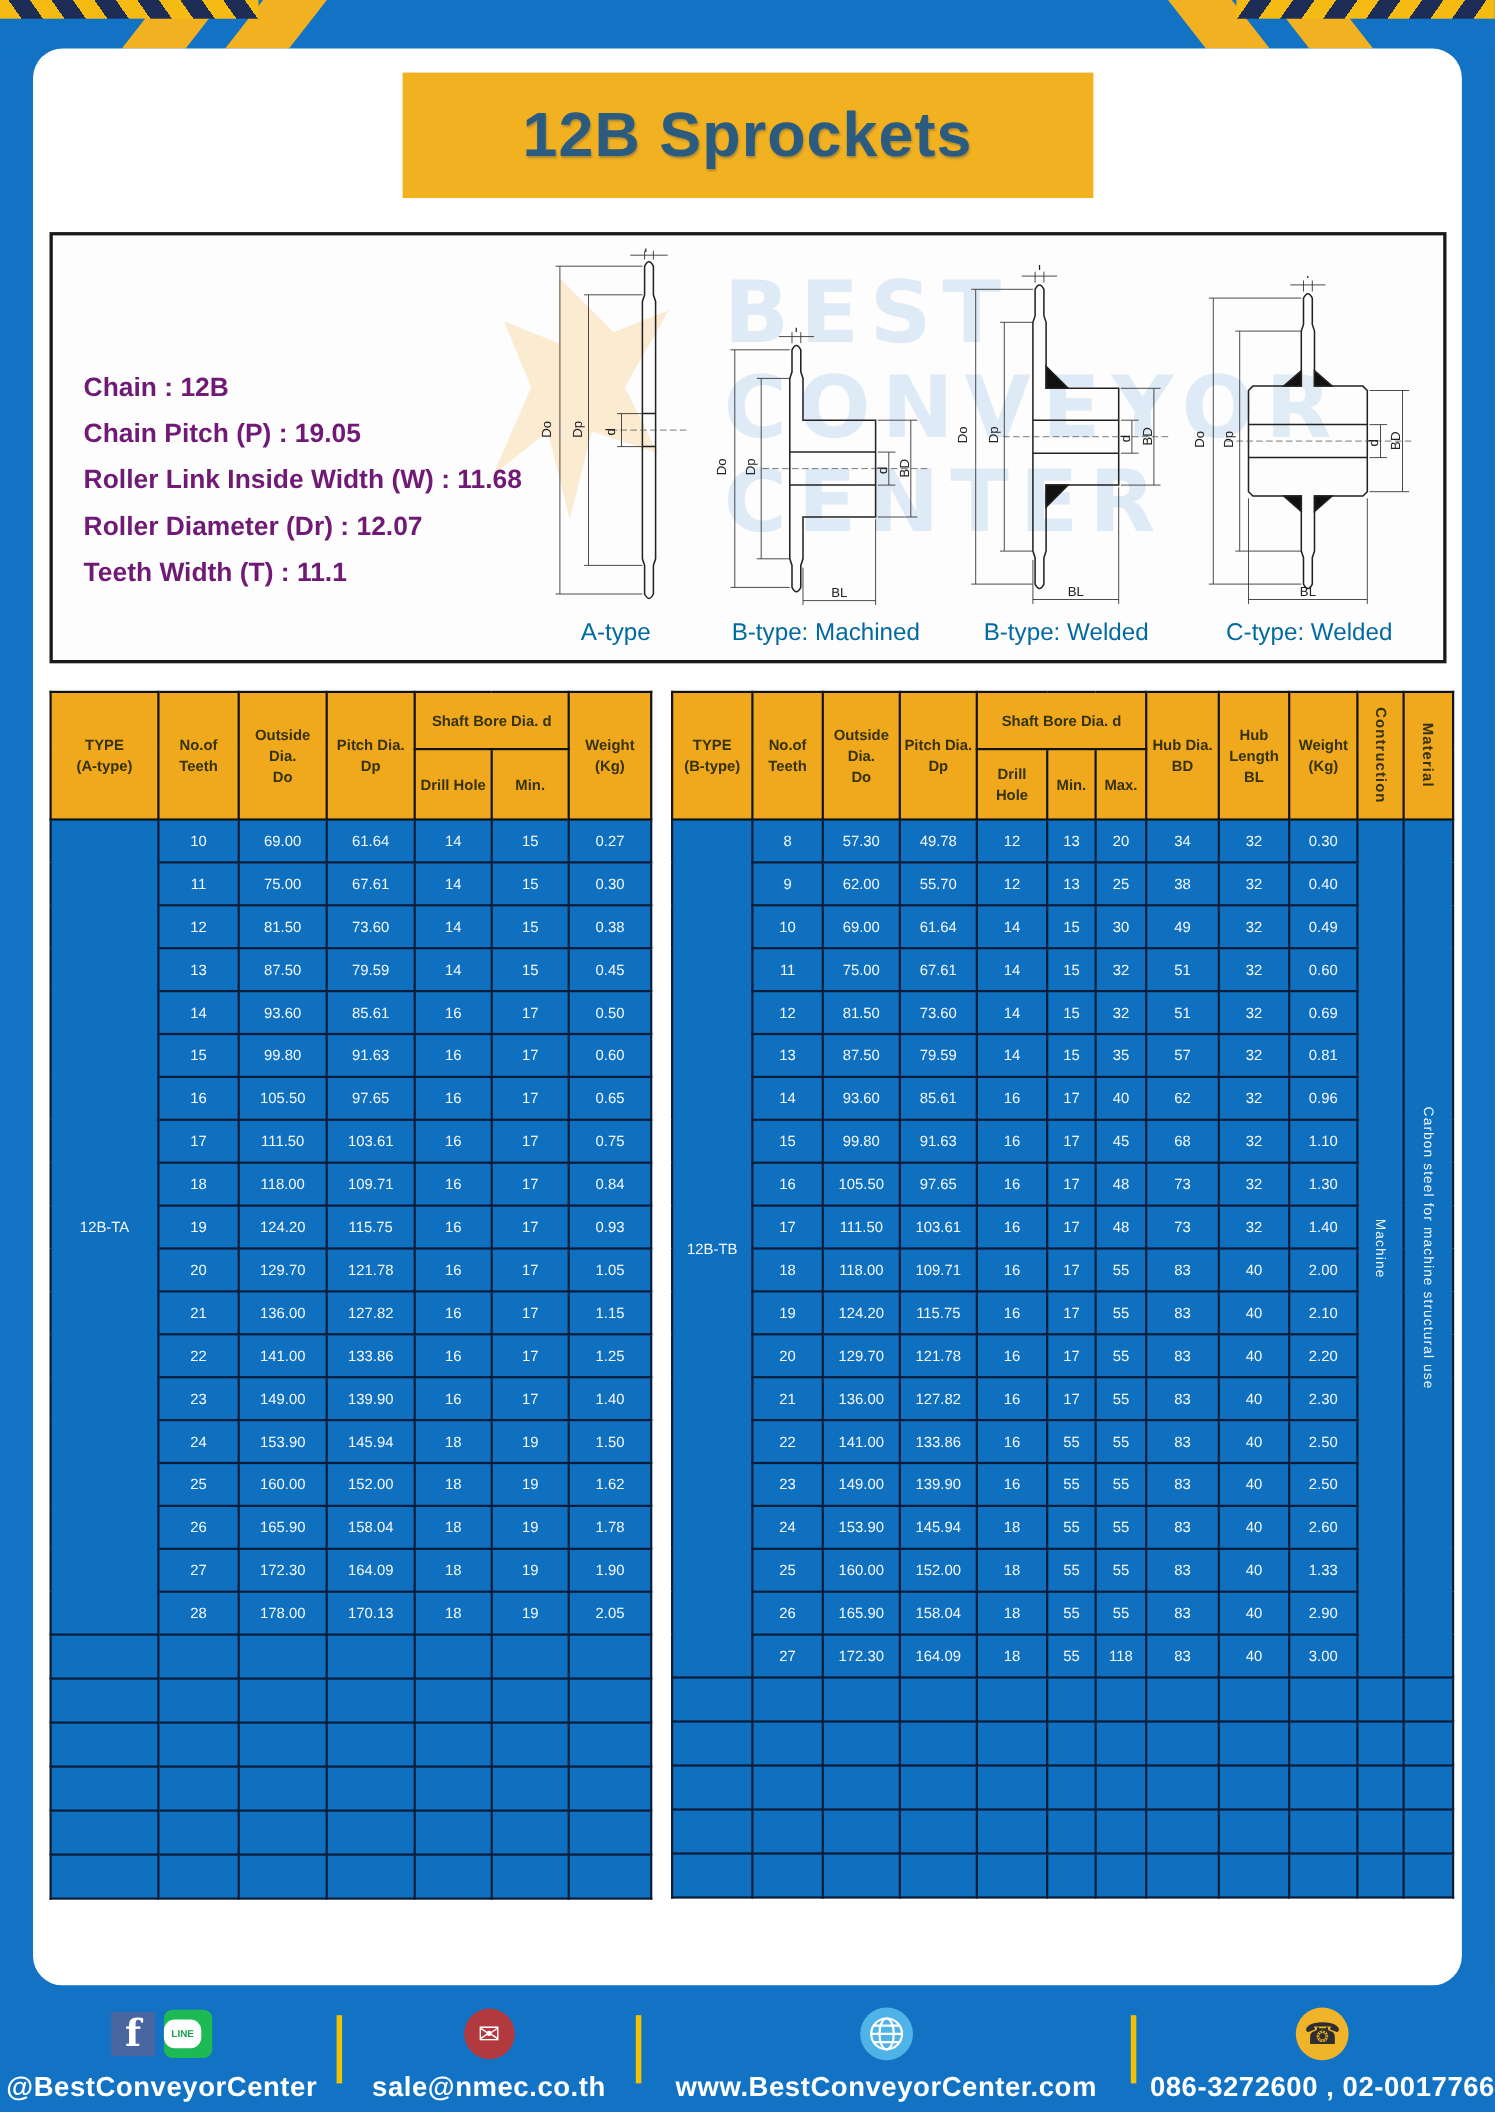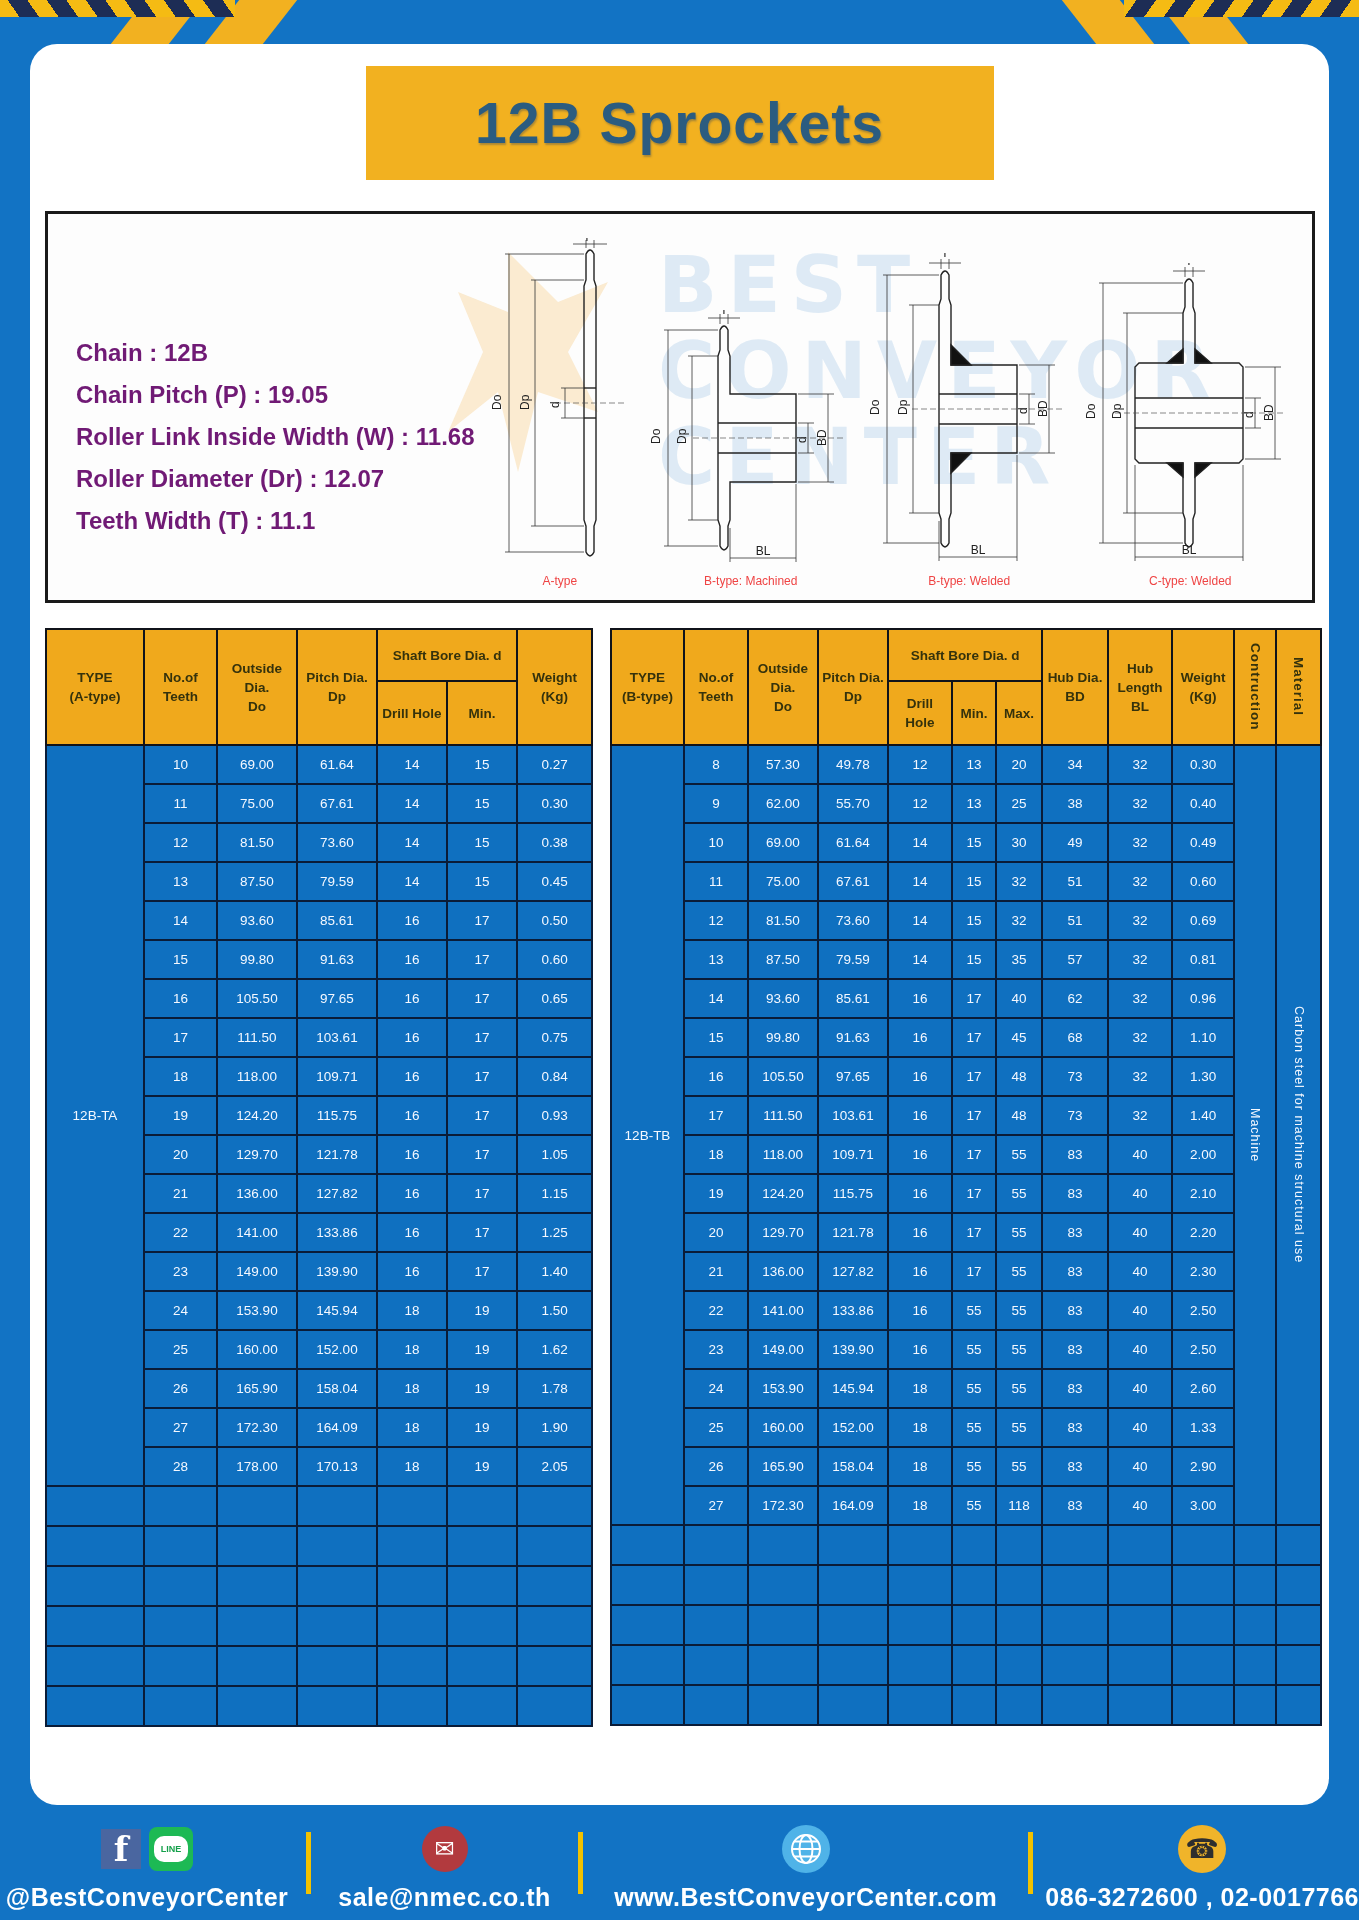--- a/index.html
+++ b/index.html
@@ -31,21 +31,21 @@
            background:#fdfdfd; border:3px solid #1a1a1a; overflow:hidden; }
   .watermark { position:absolute; left:400px; top:28px; display:flex; gap:40px; opacity:.55; pointer-events:none; }
   .wm-text { font-size:78px; line-height:86px; font-weight:bold; letter-spacing:10px;
              color:#c6dcef; white-space:pre-line; font-family:"DejaVu Sans", sans-serif; }
   .panel-inner { position:relative; height:100%; display:flex; }
   .specs { width:430px; padding:118px 0 0 28px; flex:none; }
   .spec-line { font-size:24px; font-weight:bold; color:#701a75; line-height:42px; white-space:nowrap; }
   .figures { flex:1; display:flex; align-items:flex-end; justify-content:space-around; padding:0 10px 12px 0; position:relative; }
   .figure { display:flex; flex-direction:column; align-items:center; }
   .figure svg { display:block; }
-  .fig-caption { font-size:12px; color:#ef4444; margin-top:6px; font-family:"Liberation Sans",sans-serif; }
+  .fig-caption { font-size:22px; color:#0369a1; margin-top:6px; font-family:"Liberation Sans",sans-serif; }
   .dwg { stroke:#222; fill:none; }
 
   
   .tables { position:absolute; top:584px; left:0; right:0; }
   table { border-collapse:collapse; table-layout:fixed; position:absolute; top:0; }
   #tableA { left:15px; width:546px; }
   #tableB { left:580px; width:710px; }
   th { background:#f0a91c; color:#35320c; font-size:13.5px; font-weight:bold;
        border:2px solid #10131a; white-space:pre-line; padding:2px; line-height:19px; }
   #tableA thead tr:first-child th { height:52px; }
@@ -63,21 +63,21 @@
   
   .footer { position:absolute; bottom:0; left:0; right:0; height:115px; background:#1273c4;
             display:flex; align-items:center; }
   .fgroup { display:flex; flex-direction:column; align-items:center; justify-content:flex-end; height:100%; padding:10px 0 8px 0; }
   .fgroup .icons { flex:1; display:flex; align-items:center; gap:8px; }
   .flabel { font-size:25px; font-weight:bold; color:#ffffff; white-space:nowrap; letter-spacing:.5px; }
   .fdivider { width:5px; height:62px; background:#f2c200; margin:0 12px; align-self:center; }
   .g1 { width:300px; } .g2 { width:248px; } .g3 { width:430px; } .g4 { flex:1; }
   .icon-fb { width:40px; height:40px; background:#4a66a0; display:flex; align-items:center; justify-content:center;
              color:#fff; font-family:"DejaVu Serif", serif; font-size:34px; font-weight:bold; }
-  .icon-line { width:44px; height:44px; background:#1db954; border-radius:8px; display:flex; align-items:center; justify-content:center; }
+  .icon-line { width:44px; height:44px; background:#1db954; border-radius:8px; display:flex; align-items:center; justify-content:flex-start; }
   .icon-line .bubble { width:34px; height:26px; background:#fff; border-radius:10px; display:flex; align-items:center; justify-content:center;
                        color:#14a04a; font-size:9px; font-weight:bold; }
   .icon-circle { border-radius:50%; display:flex; align-items:center; justify-content:center; }
   .icon-mail { width:46px; height:46px; background:#b23a3e; color:#fff; font-size:24px; }
   .icon-globe { width:48px; height:48px; background:#4fb3e8; }
   .icon-phone { width:48px; height:48px; background:#f0b42a; color:#2e2e2e; font-size:27px; }
 </style>
 </head>
 <body>
 

